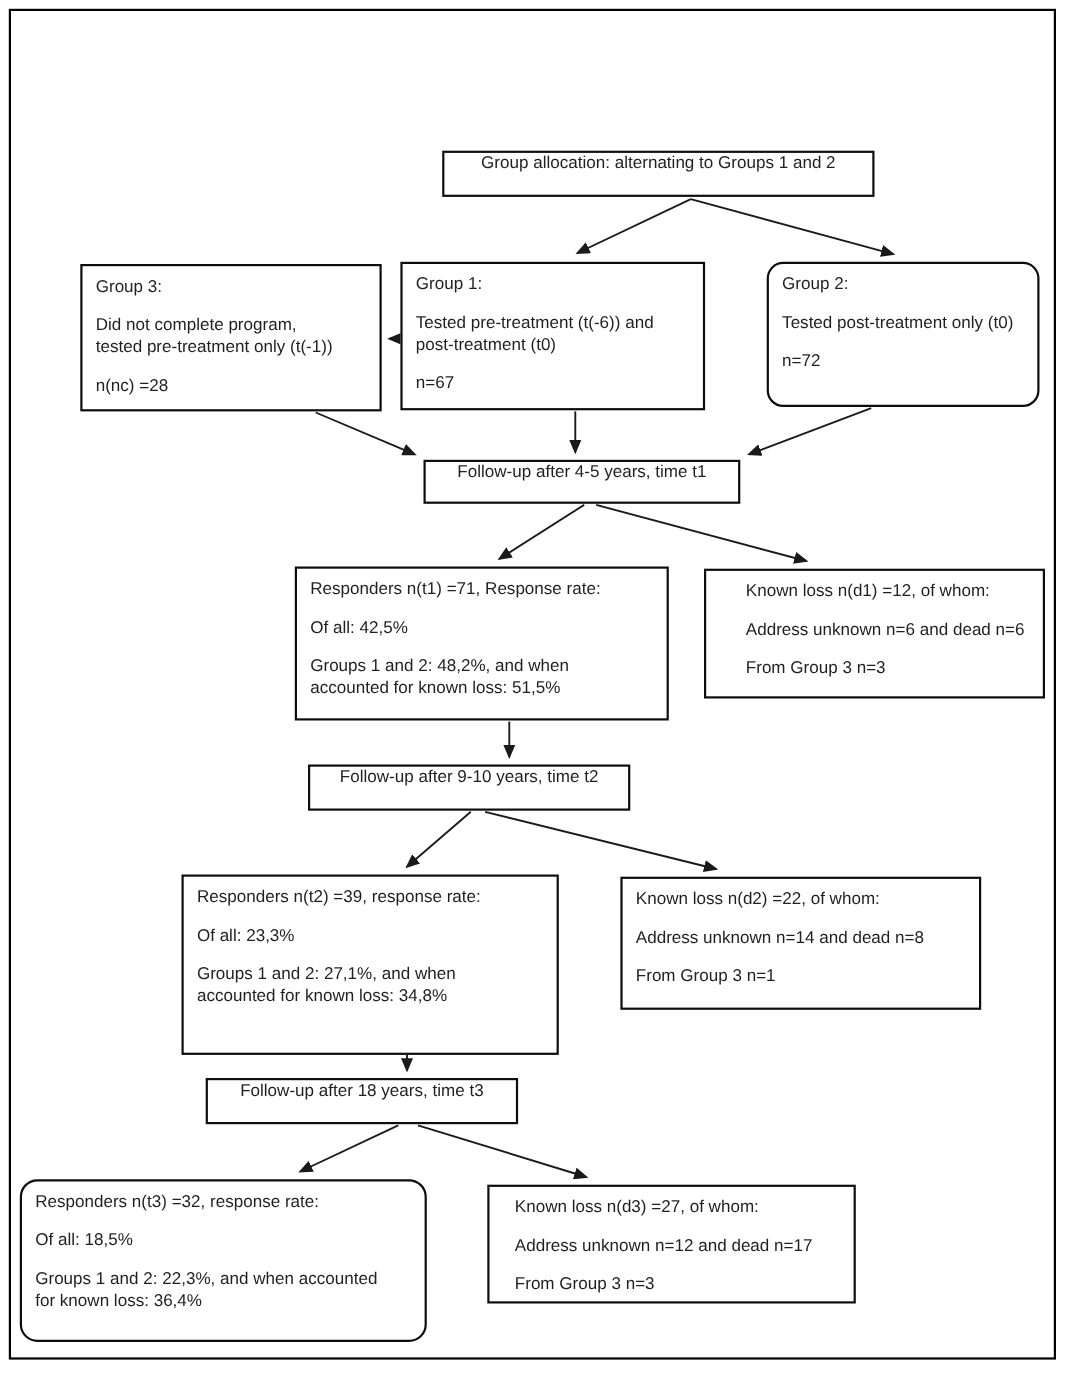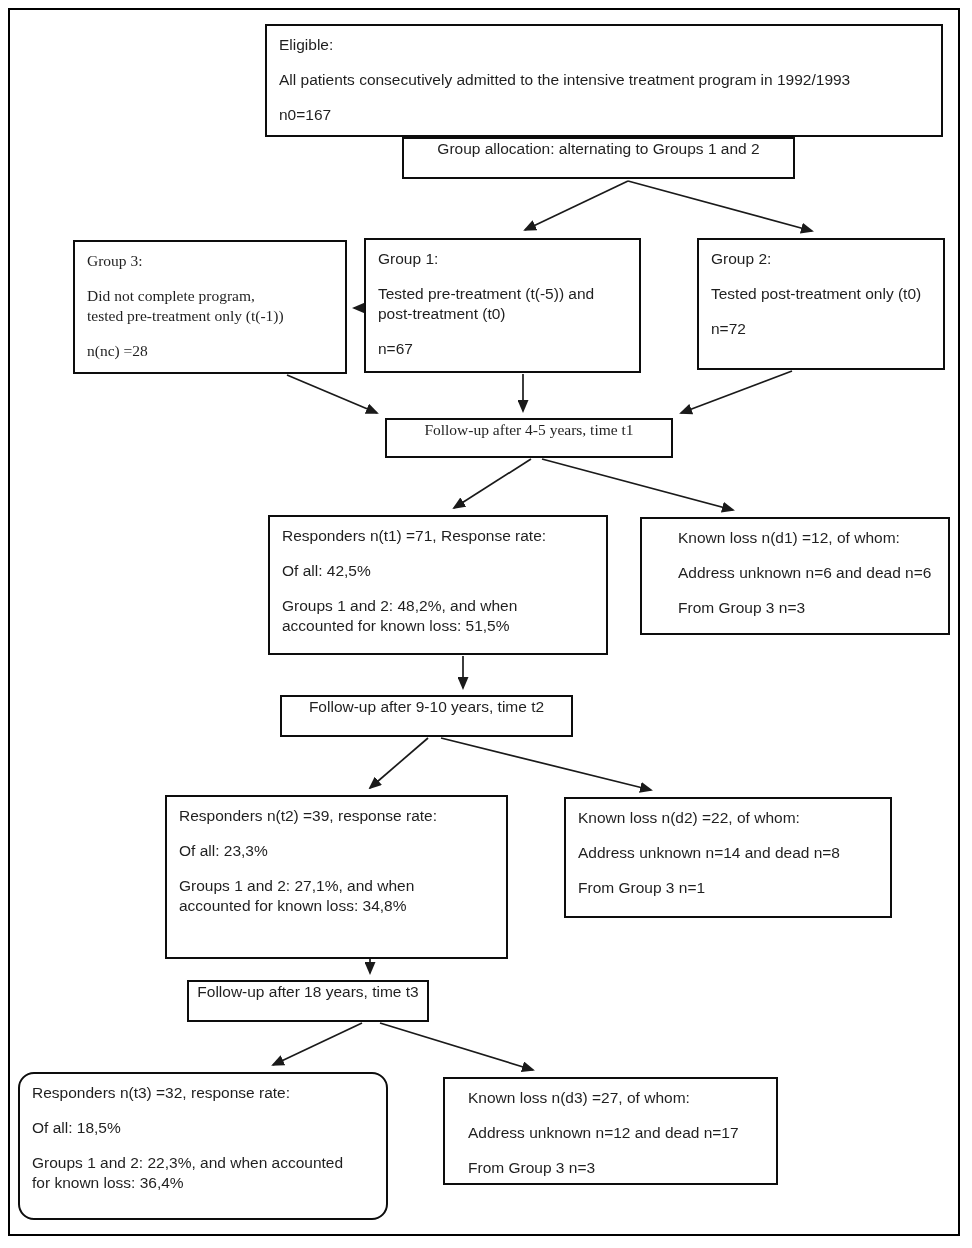--- a/index.html
+++ b/index.html
@@ -69,51 +69,46 @@
     <line x1="531" y1="459" x2="454" y2="508" marker-end="url(#ah)"></line>
     <line x1="542" y1="459" x2="733" y2="510" marker-end="url(#ah)"></line>
     <line x1="463" y1="656" x2="463" y2="688" marker-end="url(#ah)"></line>
     <line x1="428" y1="738" x2="370" y2="788" marker-end="url(#ah)"></line>
     <line x1="441" y1="738" x2="651" y2="790" marker-end="url(#ah)"></line>
     <line x1="370" y1="938" x2="370" y2="973" marker-end="url(#ah)"></line>
     <line x1="362" y1="1023" x2="273" y2="1065" marker-end="url(#ah)"></line>
     <line x1="380" y1="1023" x2="533" y2="1070" marker-end="url(#ah)"></line>
   </svg>
 
-  <div class="node" style="left:265px; top:24px; width:678px; height:113px;">
-    <p>Eligible:</p>
-    <p>All patients consecutively admitted to the intensive treatment program in 1992/1993</p>
-    <p>n0=167</p>
-  </div>
 
   <div class="node banner" style="left:402px; top:137px; width:393px; height:42px;">
     <p>Group allocation: alternating to Groups 1 and 2</p>
   </div>
 
-  <div class="node" style="left:73px; top:240px; width:274px; height:134px;font-family:Liberation Serif, serif;">
+  <div class="node" style="left:73px; top:240px; width:274px; height:134px;">
     <p>Group 3:</p>
     <p>Did not complete program,
 tested pre-treatment only (t(-1))</p>
     <p>n(nc) =28</p>
   </div>
 
   <div class="node" style="left:364px; top:238px; width:277px; height:135px;">
     <p>Group 1:</p>
-    <p>Tested pre-treatment (t(-5)) and
+    <p>Tested pre-treatment (t(-6)) and
 post-treatment (t0)</p>
     <p>n=67</p>
   </div>
 
-  <div class="node" style="left:697px; top:238px; width:248px; height:132px;">
+  <div class="node" style="left:697px; top:238px; width:248px; height:132px;border-radius:15px;">
     <p>Group 2:</p>
     <p>Tested post-treatment only (t0)</p>
     <p>n=72</p>
   </div>
 
-  <div class="node banner" style="left:385px; top:418px; width:288px; height:40px;font-family:Liberation Serif, serif;">
+  <div class="node banner" style="left:385px; top:418px; width:288px; height:40px;">
     <p>Follow-up after 4-5 years, time t1</p>
   </div>
 
   <div class="node" style="left:268px; top:515px; width:340px; height:140px;">
     <p>Responders n(t1) =71, Response rate:</p>
     <p>Of all: 42,5%</p>
     <p>Groups 1 and 2: 48,2%, and when
 accounted for known loss: 51,5%</p>
   </div>
 
@@ -133,21 +128,21 @@
     <p>Groups 1 and 2: 27,1%, and when
 accounted for known loss: 34,8%</p>
   </div>
 
   <div class="node" style="left:564px; top:797px; width:328px; height:121px;">
     <p>Known loss n(d2) =22, of whom:</p>
     <p>Address unknown n=14 and dead n=8</p>
     <p>From Group 3 n=1</p>
   </div>
 
-  <div class="node banner" style="left:187px; top:980px; width:242px; height:42px;">
+  <div class="node banner" style="left:187px; top:980px; width:284px; height:42px;">
     <p>Follow-up after 18 years, time t3</p>
   </div>
 
   <div class="node" style="left:18px; top:1072px; width:370px; height:148px;border-radius:16px;">
     <p>Responders n(t3) =32, response rate:</p>
     <p>Of all: 18,5%</p>
     <p>Groups 1 and 2: 22,3%, and when accounted
 for known loss: 36,4%</p>
   </div>
 

